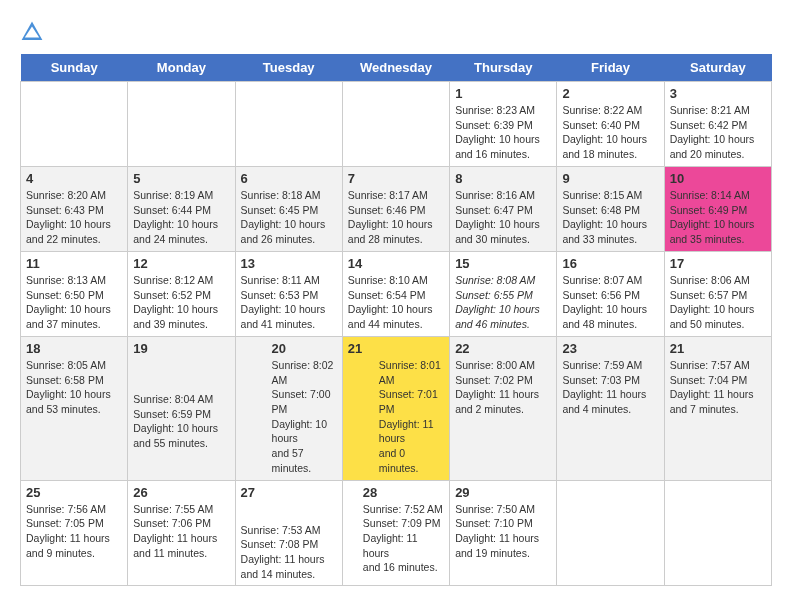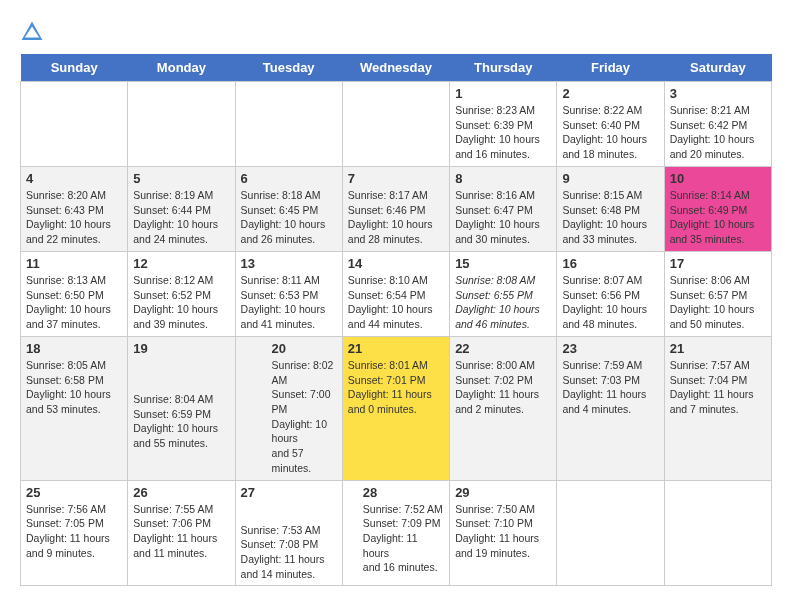--- a/index.html
+++ b/index.html
@@ -271,21 +271,21 @@
         </td>
         <td style="background-color: rgb(242, 242, 242); padding-left: 36px;">
           <span class="date-num">20</span>
           <div class="cell-text" style="white-space: pre-line;">Sunrise: 8:02 AM
 Sunset: 7:00 PM
 Daylight: 10 hours
 and 57 minutes.</div>
         </td>
         <td style="background-color: #fde047;">
           <span class="date-num">21</span>
-          <div class="cell-text" style="white-space: pre-line;">Sunrise: 8:01 AM
+          <div class="cell-text" style="white-space: pre-line; margin-left: 31px;">Sunrise: 8:01 AM
 Sunset: 7:01 PM
 Daylight: 11 hours
 and 0 minutes.</div>
         </td>
         <td style="background-color: rgb(242, 242, 242);">
           <span class="date-num">22</span>
           <div class="cell-text" style="white-space: pre-line;">Sunrise: 8:00 AM
 Sunset: 7:02 PM
 Daylight: 11 hours
 and 2 minutes.</div>

